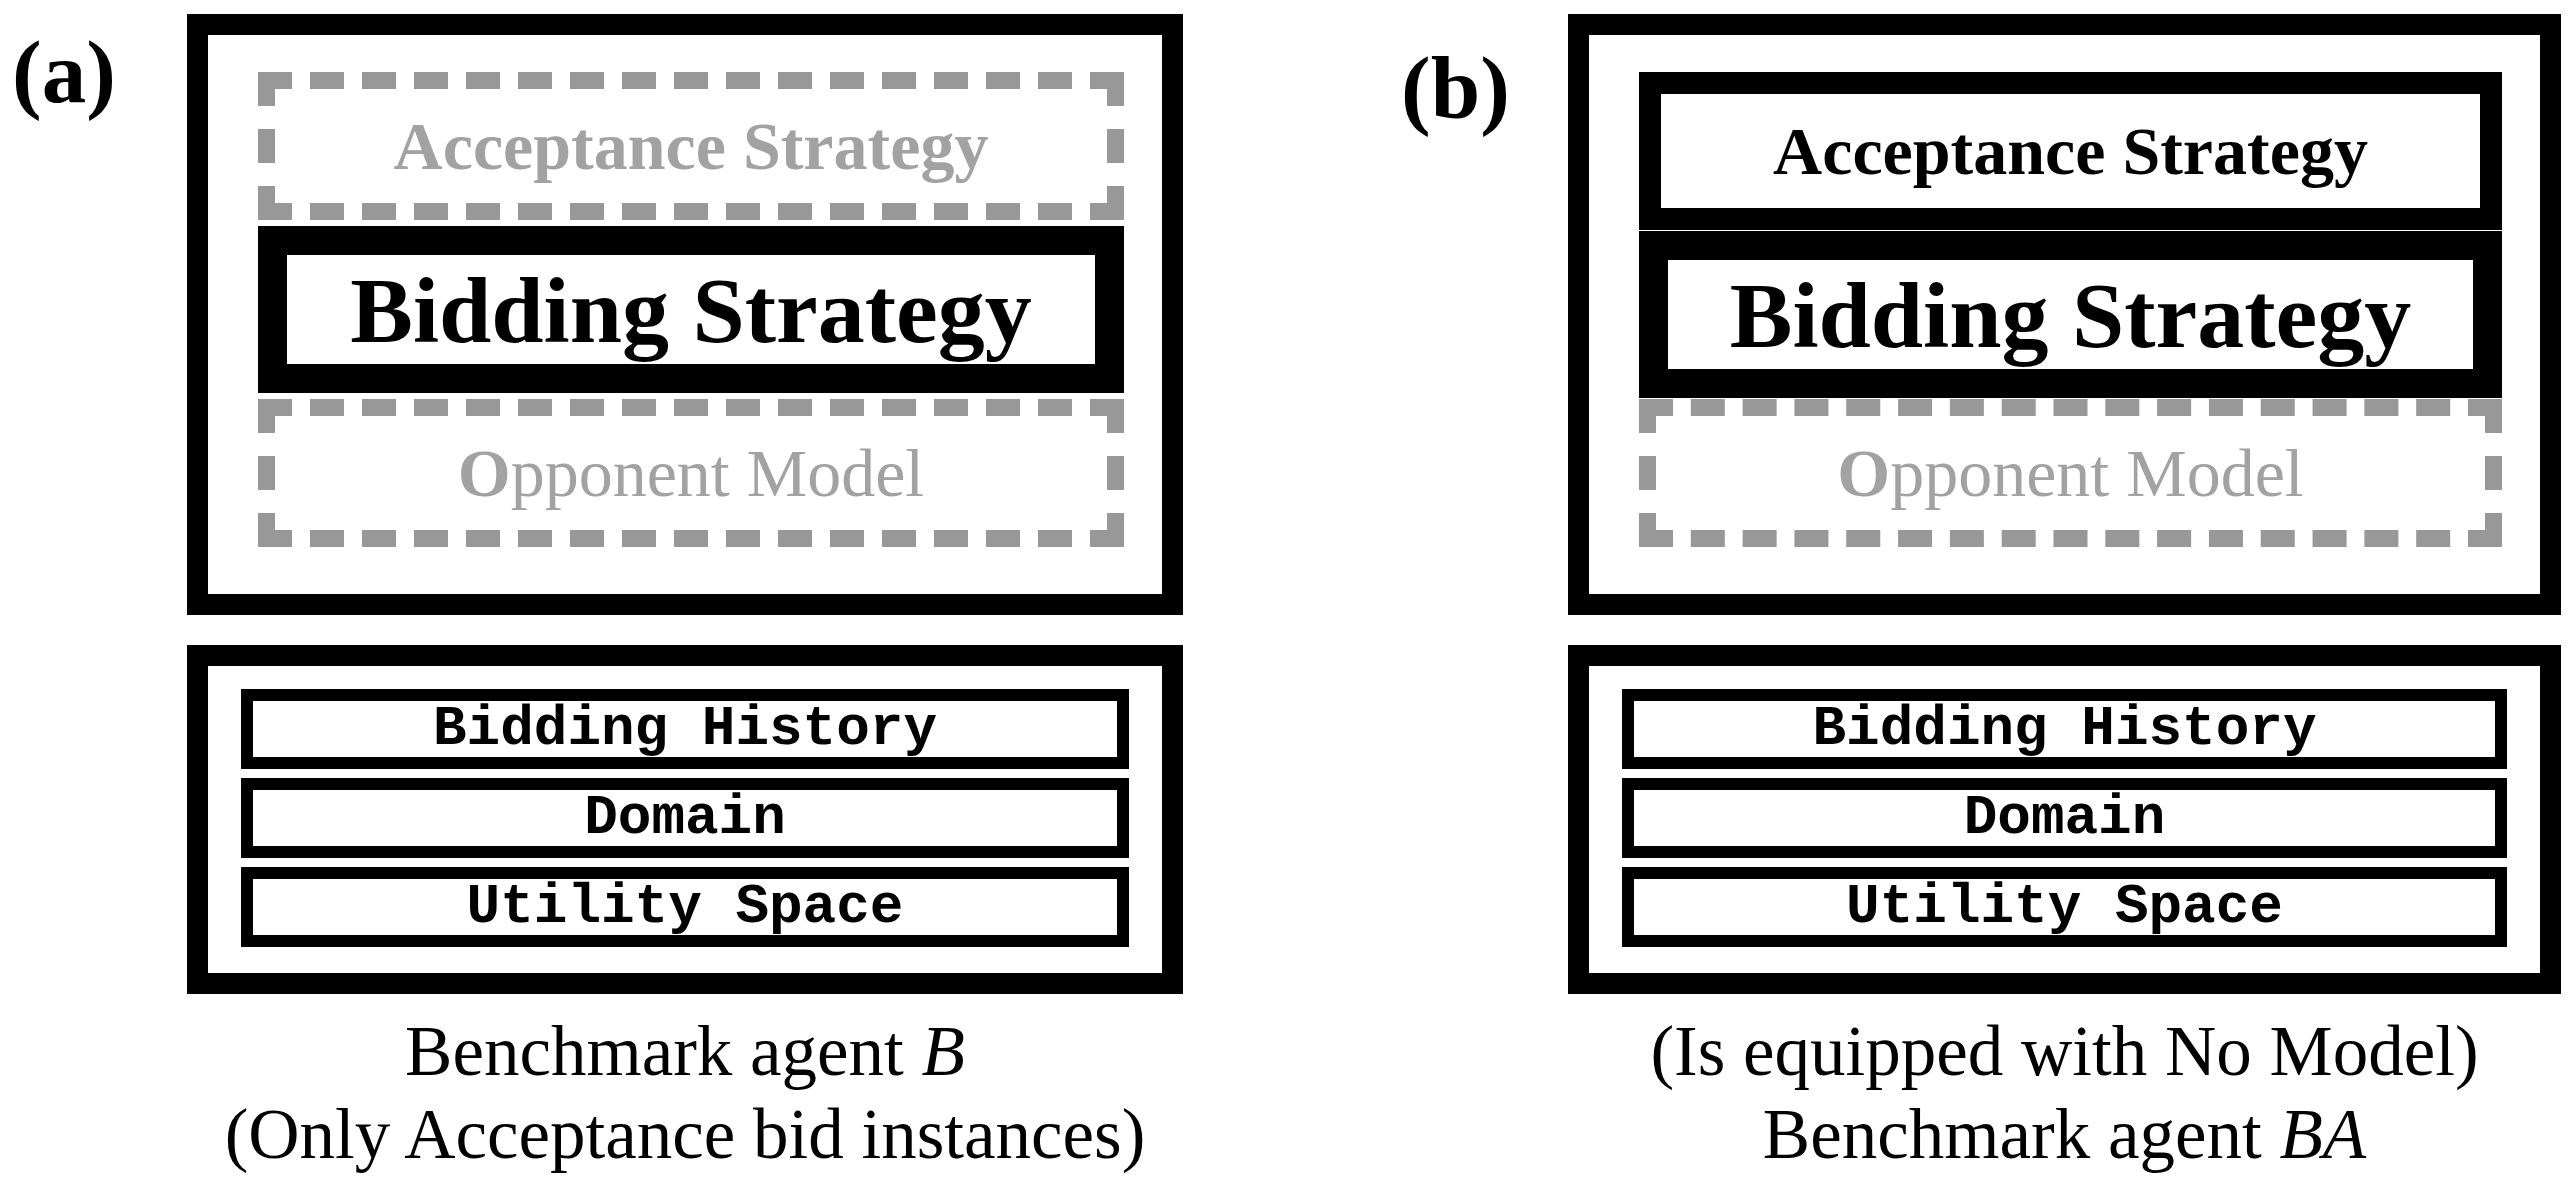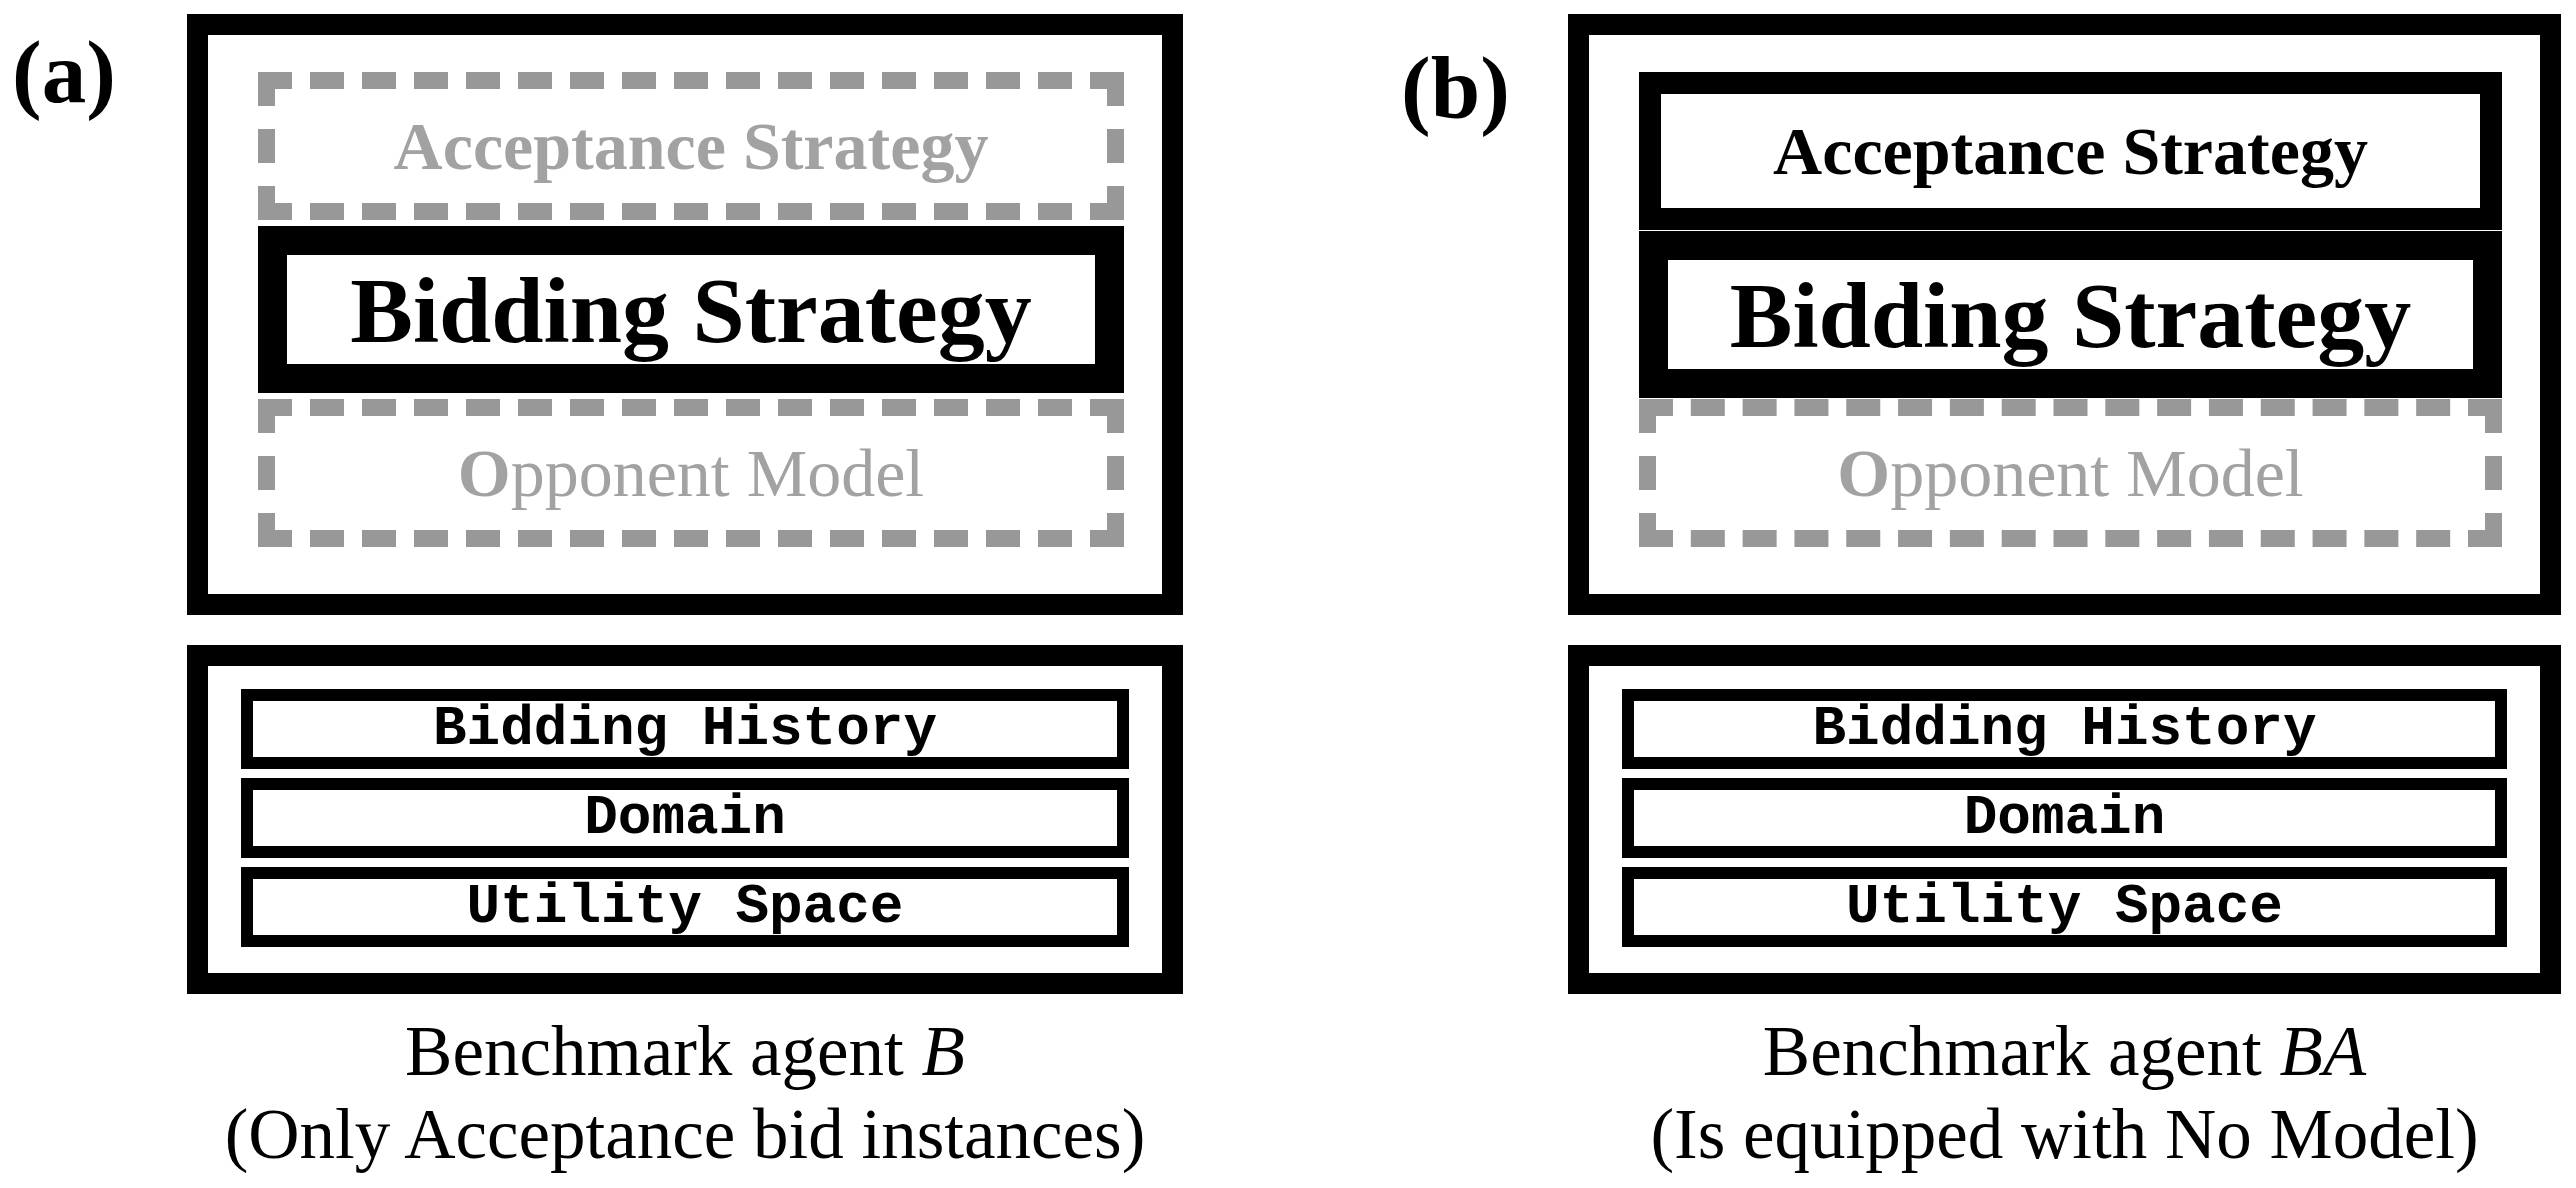--- a/index.html
+++ b/index.html
@@ -153,18 +153,18 @@
     </div>
   </div>
 
   <div class="env-box pos-b-bot">
     <div class="env-item">Bidding History</div>
     <div class="env-item">Domain</div>
     <div class="env-item">Utility Space</div>
   </div>
 
   <div class="caption pos-b-cap">
+    <div>(Is equipped with No Model)</div>
     <div><span>Benchmark agent </span><i>BA</i></div>
-    <div>(Is equipped with No Model)</div>
   </div>
 
 </div>
 
 
 </body></html>

